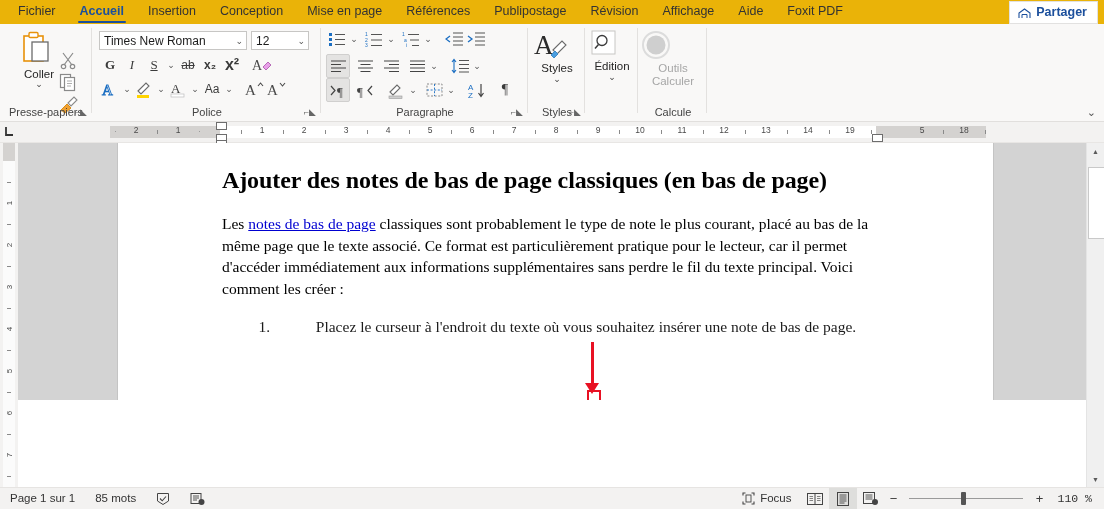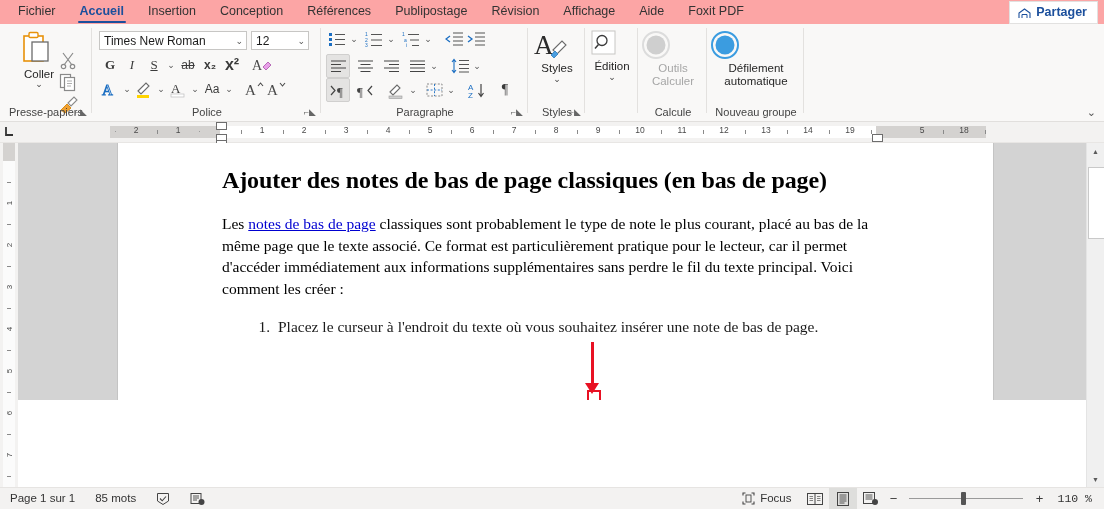--- a/index.html
+++ b/index.html
@@ -6,21 +6,21 @@
   body{
     width:1104px;height:509px;overflow:hidden;
     background:#ffffff;
     font-family:"Liberation Sans", sans-serif;
     font-size:12px;color:#1b1b1b;
     -webkit-font-smoothing:antialiased;
   }
   .app{position:relative;width:1104px;height:509px;}
 
   
-  .tabbar{position:absolute;left:0;top:0;width:1104px;height:24px;background:#fca5a5;}
+  .tabbar{position:absolute;left:0;top:0;width:1104px;height:24px;background:#eab308;}
   .tabs{display:flex;align-items:flex-end;height:24px;padding-left:6px;}
   .tab{
     position:relative;height:24px;line-height:22px;padding:0 12px;
     font-size:12.5px;color:#333333;white-space:nowrap;cursor:default;
   }
   .tab.active{color:#1b4f9c;font-weight:600;}
   .tab.active::after{
     content:"";position:absolute;left:10px;right:10px;bottom:1px;height:2px;background:#1b4f9c;border-radius:1px;
   }
   .share-btn{
@@ -107,21 +107,21 @@
   }
   p.doc-p{
     font-family:"Liberation Serif", serif;font-size:15.5px;line-height:21.5px;
     margin:18px 0 0 0;color:#000;text-align:left;
   }
   a.doc-link{color:#0000d0;text-decoration:underline;}
   ol.doc-ol{
     font-family:"Liberation Serif", serif;font-size:15.5px;line-height:21.5px;
     margin:17px 0 0 0;padding-left:52px;
   }
-  ol.doc-ol li{padding-left:4px;}
+  ol.doc-ol li{padding-left:4px;text-align:center;}
 
   
   .ann-arrow{position:absolute;left:473px;top:199px;width:3px;height:48px;background:#e81123;}
   .ann-head{position:absolute;left:467px;top:240px;width:0;height:0;
             border-left:7px solid transparent;border-right:7px solid transparent;border-top:11px solid #e81123;}
   .ann-box{position:absolute;left:469px;top:247px;width:10px;height:22px;border:2px solid #e81123;}
 
   
   .vscroll{position:absolute;right:0;top:143px;width:17px;height:345px;background:#f0f0f0;border-left:1px solid #e4e4e4;}
   .vs-btn{position:absolute;left:0;width:17px;height:17px;display:flex;align-items:center;justify-content:center;
@@ -144,20 +144,21 @@
 <body>
 
 <div class="app">
 
   <div class="tabbar">
     <div class="tabs">
       <div class="tab">Fichier</div>
       <div class="tab active">Accueil</div>
       <div class="tab">Insertion</div>
       <div class="tab">Conception</div>
+      <div class="tab">Mise en page</div>
       <div class="tab">Références</div>
       <div class="tab">Publipostage</div>
       <div class="tab">Révision</div>
       <div class="tab">Affichage</div>
       <div class="tab">Aide</div>
       <div class="tab">Foxit PDF</div>
     </div>
     <div class="share-btn">
       <span>
         <svg width="13" height="12" viewBox="0 0 13 12">
@@ -432,34 +433,20 @@
               <circle cx="17" cy="15" r="9.5" fill="#cfcfcf"></circle>
             </svg>
         </span>
         <div class="cap dis">Outils</div>
         <div class="cap dis">Calculer</div>
       </div>
       <div class="glabel">Calcule</div>
       <div class="sep" style="right:0;"></div>
     </div>
 
-    <div class="grp" id="g-new">
-      <div class="bigbtn" style="top:6px;">
-        <span>
-          <svg width="34" height="32" viewBox="0 0 34 32">
-              <circle cx="17" cy="15" r="13" fill="none" stroke="#3b9ce0" stroke-width="2"></circle>
-              <circle cx="17" cy="15" r="9.5" fill="#3b9ce0"></circle>
-            </svg>
-        </span>
-        <div class="cap">Défilement</div>
-        <div class="cap">automatique</div>
-      </div>
-      <div class="glabel">Nouveau groupe</div>
-      <div class="sep" style="right:0;"></div>
-    </div>
 
     <div class="ribcollapse">⌄</div>
   </div>
 
   <div class="hruler">
     <div class="tabstop">
       <svg width="11" height="11" viewBox="0 0 11 11">
           <path d="M2 1 V9 H9" fill="none" stroke="#333" stroke-width="1.8"></path>
         </svg>
     </div>

